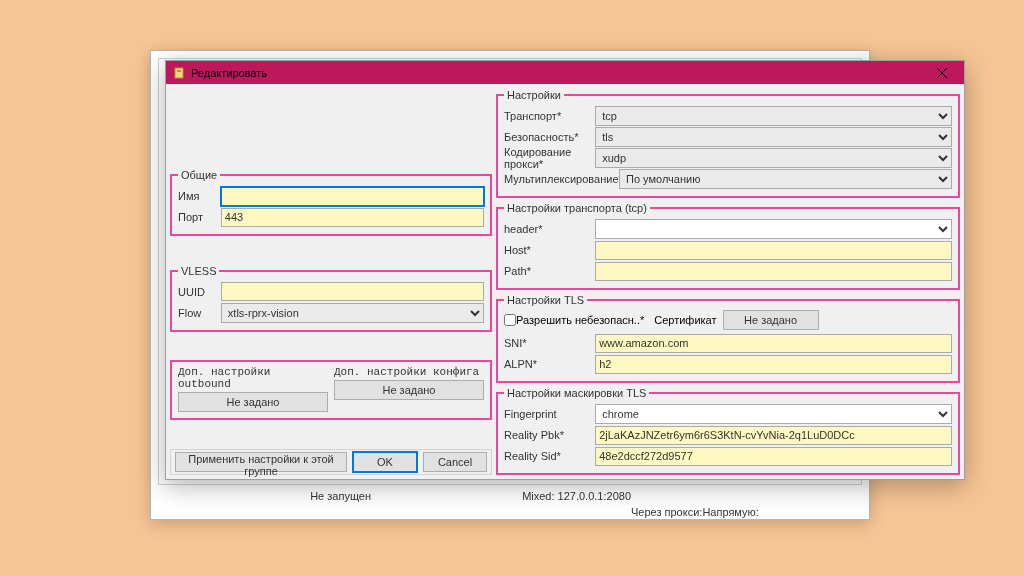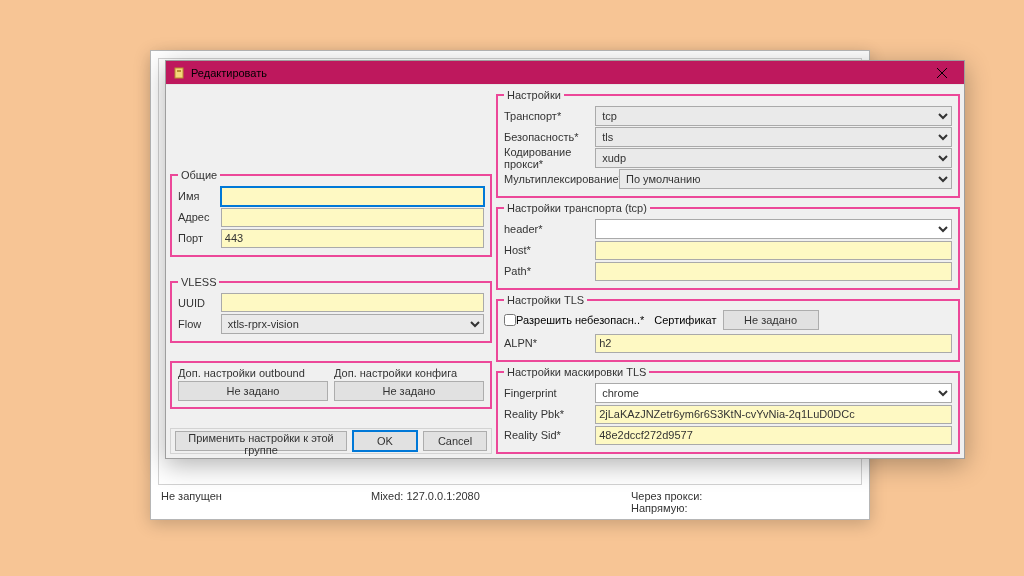--- a/index.html
+++ b/index.html
@@ -1,22 +1,22 @@
 <!DOCTYPE html>
 <html><head>
 <meta charset="utf-8">
 <style>
   * { box-sizing: border-box; font-family: "Segoe UI", Tahoma, sans-serif; font-size: 11px; }
   body { margin: 0; background: #f7c595; width: 1024px; height: 576px; overflow: hidden; position: relative; }
   .bg-win { position: absolute; left: 150px; top: 50px; width: 720px; height: 470px; background: #fff; border: 1px solid #b6b6b6; box-shadow: 0 4px 16px rgba(0,0,0,.2); }
   .bg-content { position: absolute; left: 7px; top: 7px; right: 7px; bottom: 34px; border: 1px solid #d2d2d2; background: #fff; }
-  .bg-status { position: absolute; left: 0; right: 0; bottom: 0; height: 32px; display: flex; align-items: flex-start; padding: 3px 10px 0; color: #333; }
+  .bg-status { position: absolute; left: 0; right: 0; bottom: 0; height: 32px; display: flex; align-items: flex-start; padding: 3px 10px 0; color: #333; text-align: right; }
   .bg-status .col1 { width: 210px; }
   .bg-status .col2 { width: 260px; }
-  .bg-status .col3 { display: flex; flex-direction: column; }
+  .bg-status .col3 { display: flex; flex-direction: row; margin-top: 16px; }
 
   .dialog { position: absolute; left: 165px; top: 60px; width: 800px; background: #f0f0f0; border: 1px solid #9e9e9e; box-shadow: 0 6px 24px rgba(0,0,0,.3); }
   .titlebar { display: flex; align-items: center; height: 24px; padding: 0 4px 0 6px; background: #be185d; border-bottom: 1px solid #e6e6e6; }
   .titlebar .icon { width: 14px; height: 14px; margin-right: 5px; display: inline-flex; align-items: center; justify-content: center; }
   .titlebar .title { flex: 1; color: #000; }
   .titlebar .close { width: 36px; height: 22px; display: flex; align-items: center; justify-content: center; color: #000; cursor: default; }
 
   .body { display: flex; padding: 4px; gap: 4px; }
   .col-left { width: 322px; display: flex; flex-direction: column; gap: 4px; padding-top: 80px; justify-content: space-between; }
   .col-right { flex: 1; display: flex; flex-direction: column; gap: 4px; }
@@ -32,21 +32,21 @@
   input[type=text].focus { border: 1px solid #0078d7; outline: 1px solid #0078d7; }
   select { height: 20px; border: 1px solid #aaa; background: #eaeaea; color: #333; width: 100%; padding: 0 2px; }
   select.white { background: #fff; }
   button { height: 20px; border: 1px solid #adadad; background: #e1e1e1; color: #333; padding: 0 10px; cursor: default; }
   button.primary { border: 1px solid #0078d7; outline: 1px solid #0078d7; }
   .checkbox { display: flex; align-items: center; gap: 0; justify-content: center; }
   .checkbox input { width: 12px; height: 12px; margin: 0; }
 
   .twocol { display: flex; gap: 6px; }
   .twocol > div { flex: 1; }
-  .small-header { color: #333; margin-bottom: 2px; }
+  .small-header { color: #333; margin-bottom: 2px; font-family: Liberation Mono, monospace; }
 
   .bottom-row { display: flex; align-items: center; gap: 6px; padding: 2px 4px; border: 1px solid #d3d3d3; }
   .bottom-row button.wide { flex: 1; }
 
   .tls-first { display: flex; align-items: center; gap: 6px; margin-bottom: 3px; }
   .tls-first .cert-label { margin-left: 4px; }
 </style>
 </head>
 <body>
 
@@ -82,24 +82,20 @@
   <div class="body">
 
     <div class="col-left">
       <fieldset>
         <legend>Общие</legend>
         <div class="row">
             <label class="l">Имя</label>
           <input type="text" class="focus" value="" style="">
           </div>
         <div class="row">
-            <label class="l">Адрес</label>
-          <input type="text" class="dim" value="" style="">
-          </div>
-        <div class="row">
             <label class="l">Порт</label>
           <input type="text" value="443" style="">
           </div>
       </fieldset>
 
       <fieldset>
         <legend>VLESS</legend>
         <div class="row">
             <label class="l">UUID</label>
           <input type="text" class="dim" value="" style="">
@@ -171,20 +167,24 @@
         <legend>Настройки TLS</legend>
         <div class="tls-first">
           <label class="checkbox">
             <input type="checkbox" style="">
             <span>Разрешить небезопасн..*</span>
           </label>
           <span class="cert-label">Сертификат</span>
           <button style="width:96px">Не задано</button>
         </div>
         <div class="row row-right">
+            <label class="l2">SNI*</label>
+          <input type="text" value="www.amazon.com" style="">
+          </div>
+        <div class="row row-right">
             <label class="l2">ALPN*</label>
           <input type="text" value="h2" style="">
           </div>
       </fieldset>
 
       <fieldset>
         <legend>Настройки маскировки TLS</legend>
         <div class="row row-right">
             <label class="l2">Fingerprint</label>
           <select class="white"><option>chrome</option></select>

